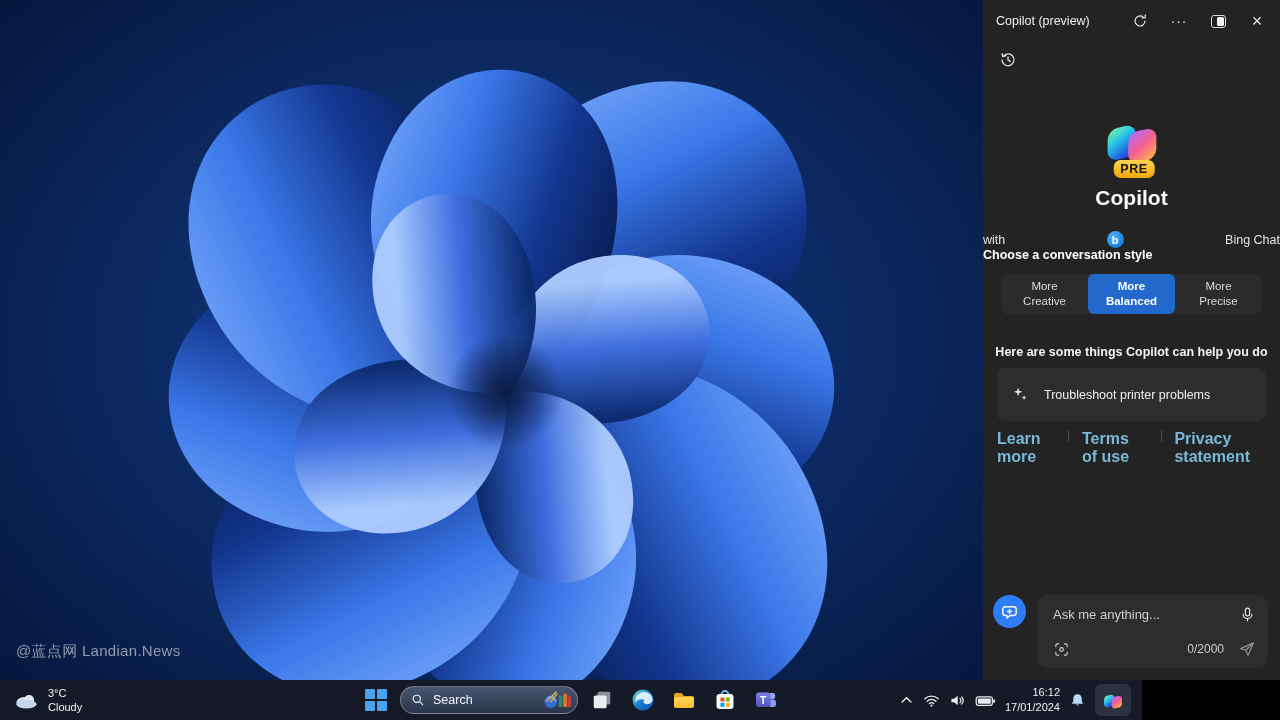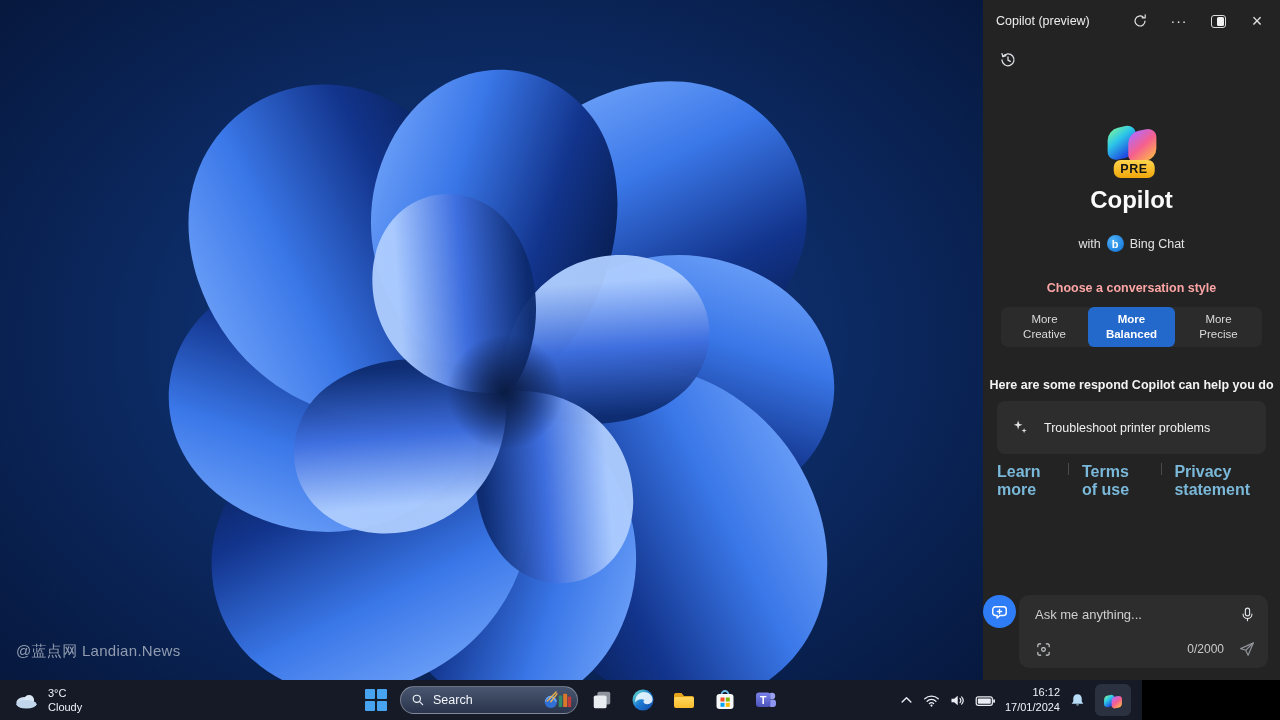--- a/index.html
+++ b/index.html
@@ -26,46 +26,46 @@
   .dock-shape { width:15px; height:13px; border:1.5px solid #dcdcdc; border-radius:3px; position:relative; }
   .dock-shape::after { content:""; position:absolute; right:1px; top:1px; bottom:1px; width:7px;
           background:#f2f2f2; border-radius:1.5px; }
   .history-btn { background:none; border:none; margin:6px 0 0 13px; width:24px; height:24px;
           display:flex; align-items:center; justify-content:center; cursor:pointer; flex:none; }
 
   .logo-wrap { position:relative; align-self:center; margin-top:38px; width:62px; height:60px; flex:none; }
   .pre-badge { position:absolute; left:50%; bottom:-8px; transform:translateX(-44%);
     background:linear-gradient(180deg,#ffd44e,#efa70b); color:#161616; font-weight:800; font-size:12.5px;
     letter-spacing:.6px; padding:2px 7px; border-radius:7px; }
-  .copilot-title { margin-top:16px; text-align:center; font-size:24px; font-weight:700; color:#fbfbfb; flex:none; }
-  .subtitle { margin-top:21px; display:flex; justify-content:center; align-items:center; gap:6px;
+  .copilot-title { margin-top:16px; text-align:center; font-size:21px; font-weight:700; color:#fbfbfb; flex:none; }
+  .subtitle { margin-top:21px; display:flex; justify-content:space-between; align-items:center; gap:6px;
     font-size:12.5px; color:#e3e3e3; flex:none; }
   .bing-badge { width:17px; height:17px; border-radius:50%; display:flex; align-items:center; justify-content:center;
     background:radial-gradient(circle at 35% 30%, #4db0f7, #0b6fd4); color:#fff; font-weight:700; font-size:11px; }
 
-  .style-heading { margin-top:29px; text-align:center; font-size:12.5px; font-weight:600; color:#fca5a5; flex:none; }
+  .style-heading { font-size:12.5px; font-weight:600; color:#ffffff; flex:none; }
   .style-tabs { margin:12px 18px 0; display:flex; background:#2b2b2b; border-radius:7px; height:40px;
     overflow:hidden; flex:none; }
   .style-tab { flex:1; display:flex; flex-direction:column; align-items:center; justify-content:center;
     font-size:11.5px; line-height:1.3; color:#dadada; background:transparent; border:none; cursor:pointer;
     font-family:Liberation Sans, sans-serif; }
   .style-tab.selected { background:#2368cb; border-radius:6px; color:#fff; font-weight:600; }
 
   .sugg-heading { margin-top:31px; text-align:center; font-size:12.5px; font-weight:600; color:#f3f3f3; flex:none; }
   .suggestion-card { margin:9px 14px 0; background:#2d2d2d; border-radius:8px; height:53px; display:flex;
     align-items:center; padding:0 15px; gap:15px; font-size:12.5px; color:#f0f0f0; cursor:pointer; flex:none; }
 
   .disclaimer { margin:30px 22px 0; text-align:center; font-size:12.5px; line-height:1.34; color:#e8e8e8; flex:none; }
   .link { color:#7ab8d9; cursor:pointer; }
   .footer-links { margin:9px 14px 0; display:flex; justify-content:center; align-items:flex-start; gap:13px;
     font-size:16px; font-weight:600; color:#7ab8d9; flex:none; }
   .flink { cursor:pointer; }
   .flink-sep { width:1px; height:12px; background:#4b4b4b; }
 
-  .input-area { margin-top:auto; display:flex; align-items:flex-start; gap:3px; padding:0 12px 12px 0; flex:none; }
+  .input-area { margin-top:auto; display:flex; align-items:flex-start; gap:11px; padding:0 12px 12px 10px; flex:none; }
   .new-topic { width:33px; height:33px; border-radius:50%; background:#2e7df6; border:none; display:flex;
     align-items:center; justify-content:center; cursor:pointer; flex:none; }
   .input-box { flex:1; background:#2d2d2d; border-radius:10px; padding:11px 12px 10px 16px; height:73px;
     display:flex; flex-direction:column; justify-content:space-between; }
   .input-top { display:flex; align-items:center; gap:8px; }
   .ask-input { flex:1; background:transparent; border:none; outline:none; color:#e8e8e8; font-size:13px;
     font-family:inherit; min-width:0; }
   .ask-input::placeholder { color:#cfcfcf; opacity:1; }
   .input-bottom { display:flex; align-items:center; gap:14px; }
   .counter { margin-left:auto; font-size:12px; color:#cacaca; }
@@ -226,21 +226,21 @@
       <button class="style-tab selected">
         <span>More</span>
         <span>Balanced</span>
       </button>
       <button class="style-tab">
         <span>More</span>
         <span>Precise</span>
       </button>
     </div>
 
-    <h3 class="sugg-heading">Here are some respond Copilot can help you do</h3>
+    <h3 class="sugg-heading">Here are some things Copilot can help you do</h3>
 
     <div class="suggestion-card">
       <svg width="17" height="17" viewBox="0 0 18 18">
         <path d="M6.5,1.5 L7.6,5 L11,6.2 L7.6,7.4 L6.5,11 L5.4,7.4 L2,6.2 L5.4,5 Z" fill="#e0e0e0"></path>
         <path d="M12.8,9.5 L13.5,11.6 L15.6,12.3 L13.5,13 L12.8,15.2 L12.1,13 L10,12.3 L12.1,11.6 Z" fill="#e0e0e0"></path>
       </svg>
       <span>Troubleshoot printer problems</span>
     </div>
 
 

